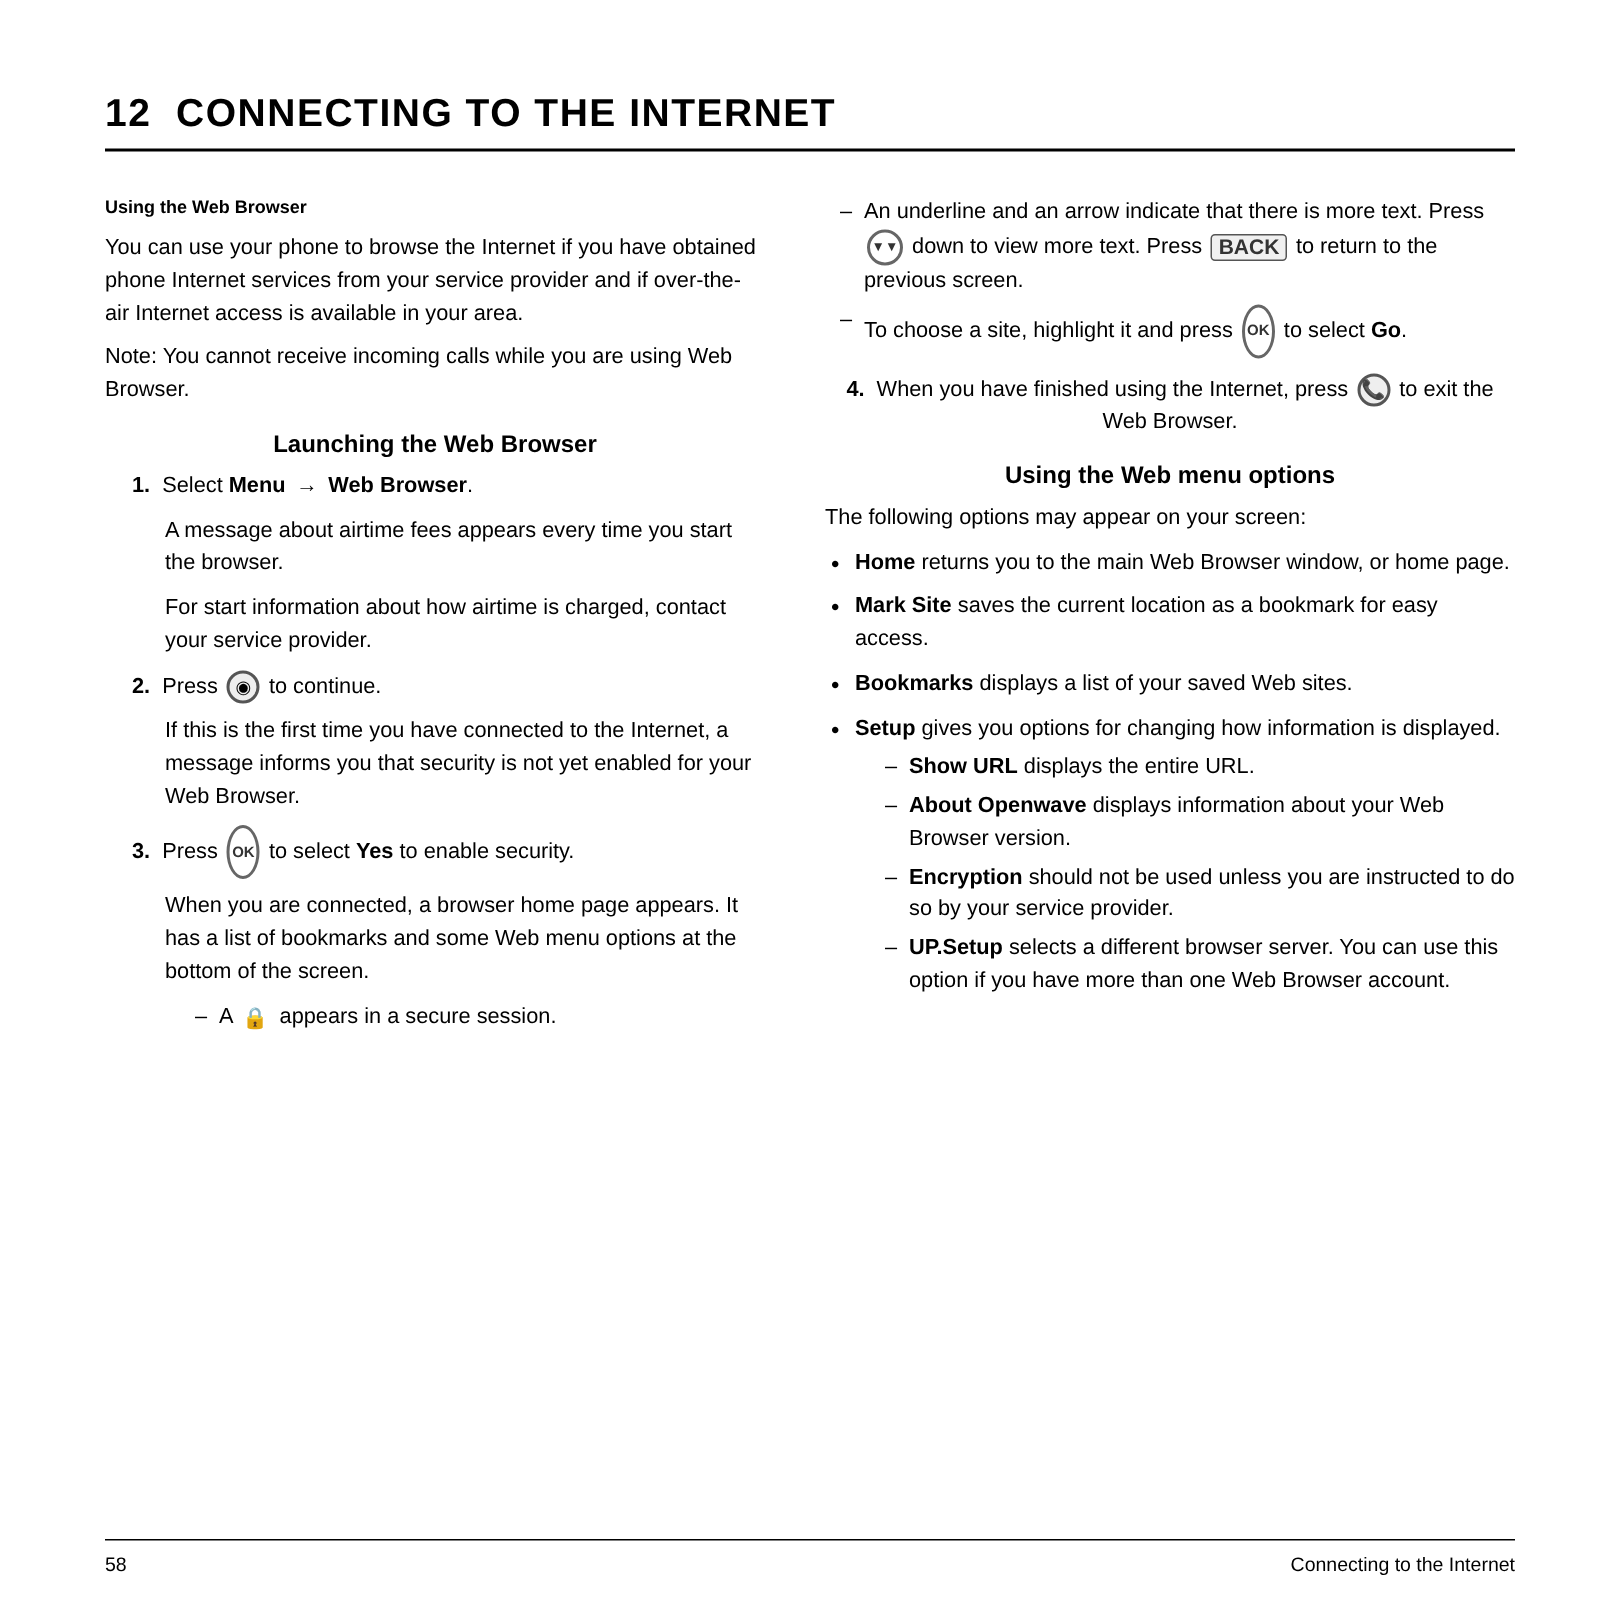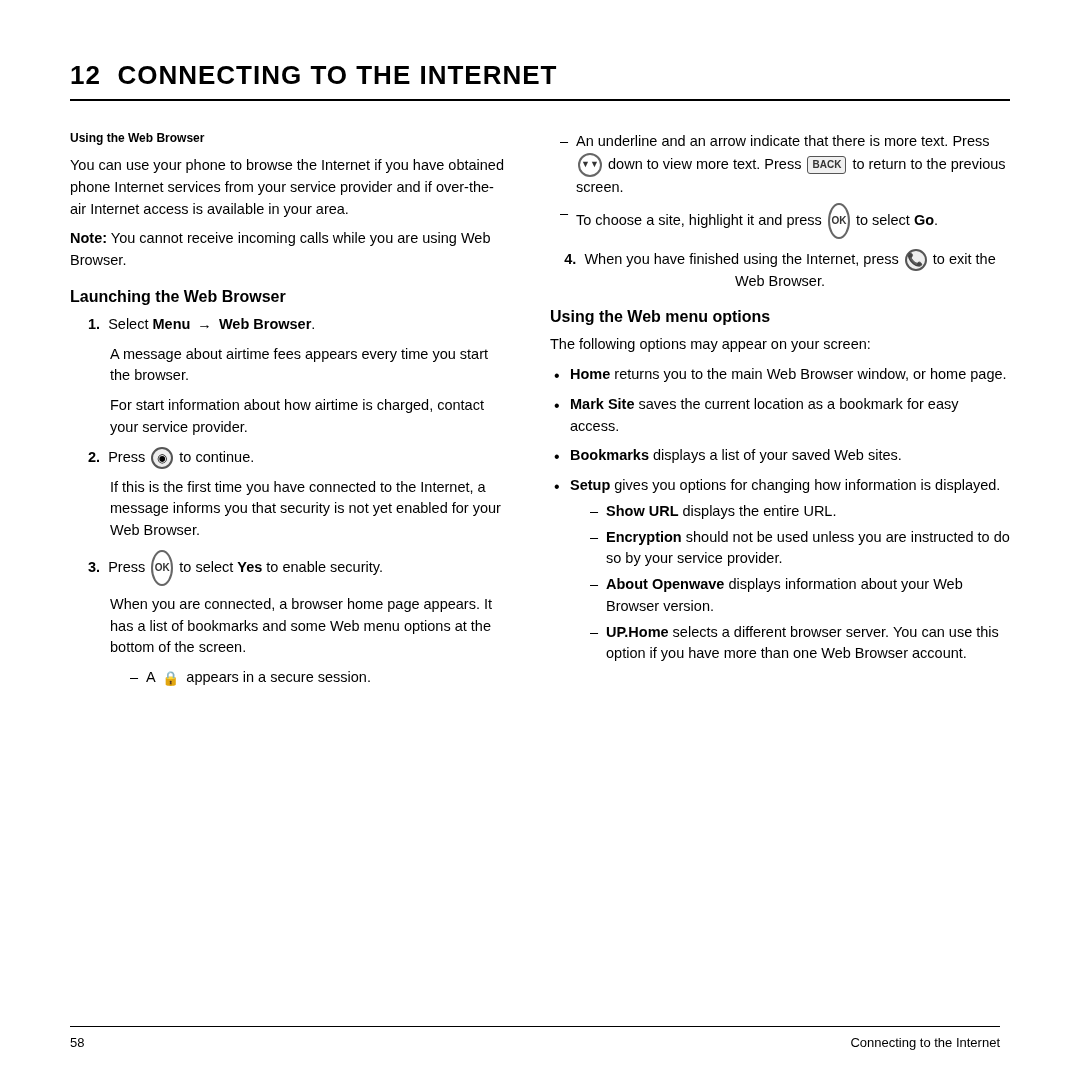--- a/index.html
+++ b/index.html
@@ -44,33 +44,34 @@
     .section-title {
       font-size: 12px;
       font-weight: bold;
       margin-bottom: 10px;
     }
     .subsection-title {
       font-size: 16px;
       font-weight: bold;
       margin-top: 16px;
       margin-bottom: 8px;
+      text-align: center;
     }
     p {
       font-size: 14.5px;
       line-height: 1.5;
       margin-bottom: 8px;
     }
     .note {
       font-size: 14.5px;
       line-height: 1.5;
       margin-bottom: 10px;
     }
     .note-label {
-      font-weight: bold;
+      font-weight: normal;
     }
     ol {
       margin-left: 18px;
       margin-bottom: 8px;
     }
     ol li {
       font-size: 14.5px;
       line-height: 1.5;
       margin-bottom: 6px;
     }
@@ -143,21 +144,21 @@
       content: "▼";
       font-size: 9px;
     }
     .icon-back {
       display: inline-flex;
       align-items: center;
       justify-content: center;
       border: 1px solid #555;
       border-radius: 3px;
       padding: 0 4px;
-      font-size: 10px;
+      font-size: 14px;
       font-weight: bold;
       color: #333;
       vertical-align: middle;
       margin: 0 2px;
       height: 18px;
       background: #f0f0f0;
     }
     .icon-end {
       display: inline-flex;
       align-items: center;
@@ -187,21 +188,21 @@
       border: 2px solid #555;
       border-radius: 50%;
       vertical-align: middle;
       margin: 0 2px;
       font-size: 10px;
     }
     .footer {
       position: absolute;
       bottom: 30px;
       left: 70px;
-      right: 80px;
+      right: 70px;
       border-top: 1px solid #000;
       padding-top: 8px;
       display: flex;
       justify-content: space-between;
       font-size: 13px;
     }
     .menu-arrow {
       font-style: normal;
       margin: 0 3px;
     }
@@ -303,27 +304,27 @@
         <li>
           <span class="bold">Bookmarks</span> displays a list of your saved Web sites.
         </li>
         <li>
           <span class="bold">Setup</span> gives you options for changing how information is displayed.
           <ul class="dashes">
             <li>
               <span class="bold">Show URL</span> displays the entire URL.
             </li>
             <li>
+              <span class="bold">About Openwave</span> displays information about your Web Browser version.
+            </li>
+            <li>
               <span class="bold">Encryption</span> should not be used unless you are instructed to do so by your service provider.
             </li>
             <li>
-              <span class="bold">About Openwave</span> displays information about your Web Browser version.
-            </li>
-            <li>
-              <span class="bold">UP.Home</span> selects a different browser server. You can use this option if you have more than one Web Browser account.
+              <span class="bold">UP.Setup</span> selects a different browser server. You can use this option if you have more than one Web Browser account.
             </li>
           </ul>
         </li>
       </ul>
     </div>
   </div>
 
   <div class="footer">
     <span>58</span>
     <span>Connecting to the Internet</span>

